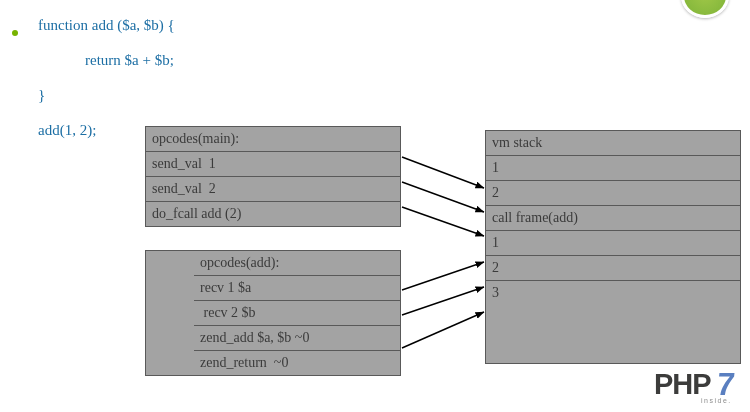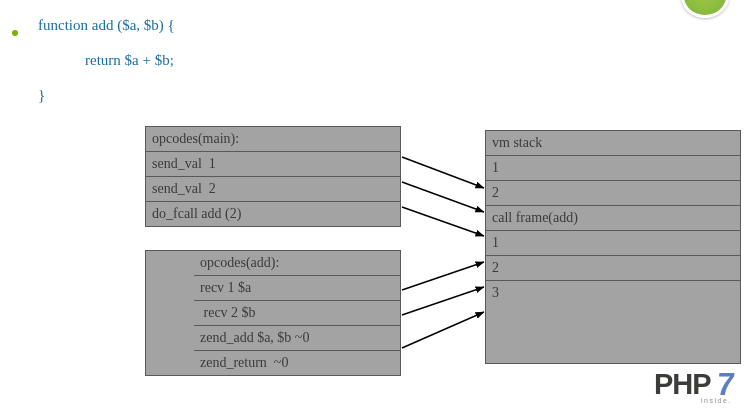--- a/index.html
+++ b/index.html
@@ -161,20 +161,21 @@
 
 <div id="slide">
 
   <div id="green-circle"></div>
 
   <div class="code-block">
     <div class="bullet-dot"></div>
     <div class="code-line l1">function add ($a, $b) {</div>
     <div class="code-line l2">return $a + $b;</div>
     <div class="code-line l3">}</div>
+    <div class="code-line l4">add(1, 2);</div>
   </div>
 
   <div class="box-table" id="opcodes-main">
     <div class="box-row">opcodes(main):</div>
     <div class="box-row">send_val  1</div>
     <div class="box-row">send_val  2</div>
     <div class="box-row">do_fcall add (2)</div>
   </div>
 
   <div class="box-table" id="opcodes-add">

